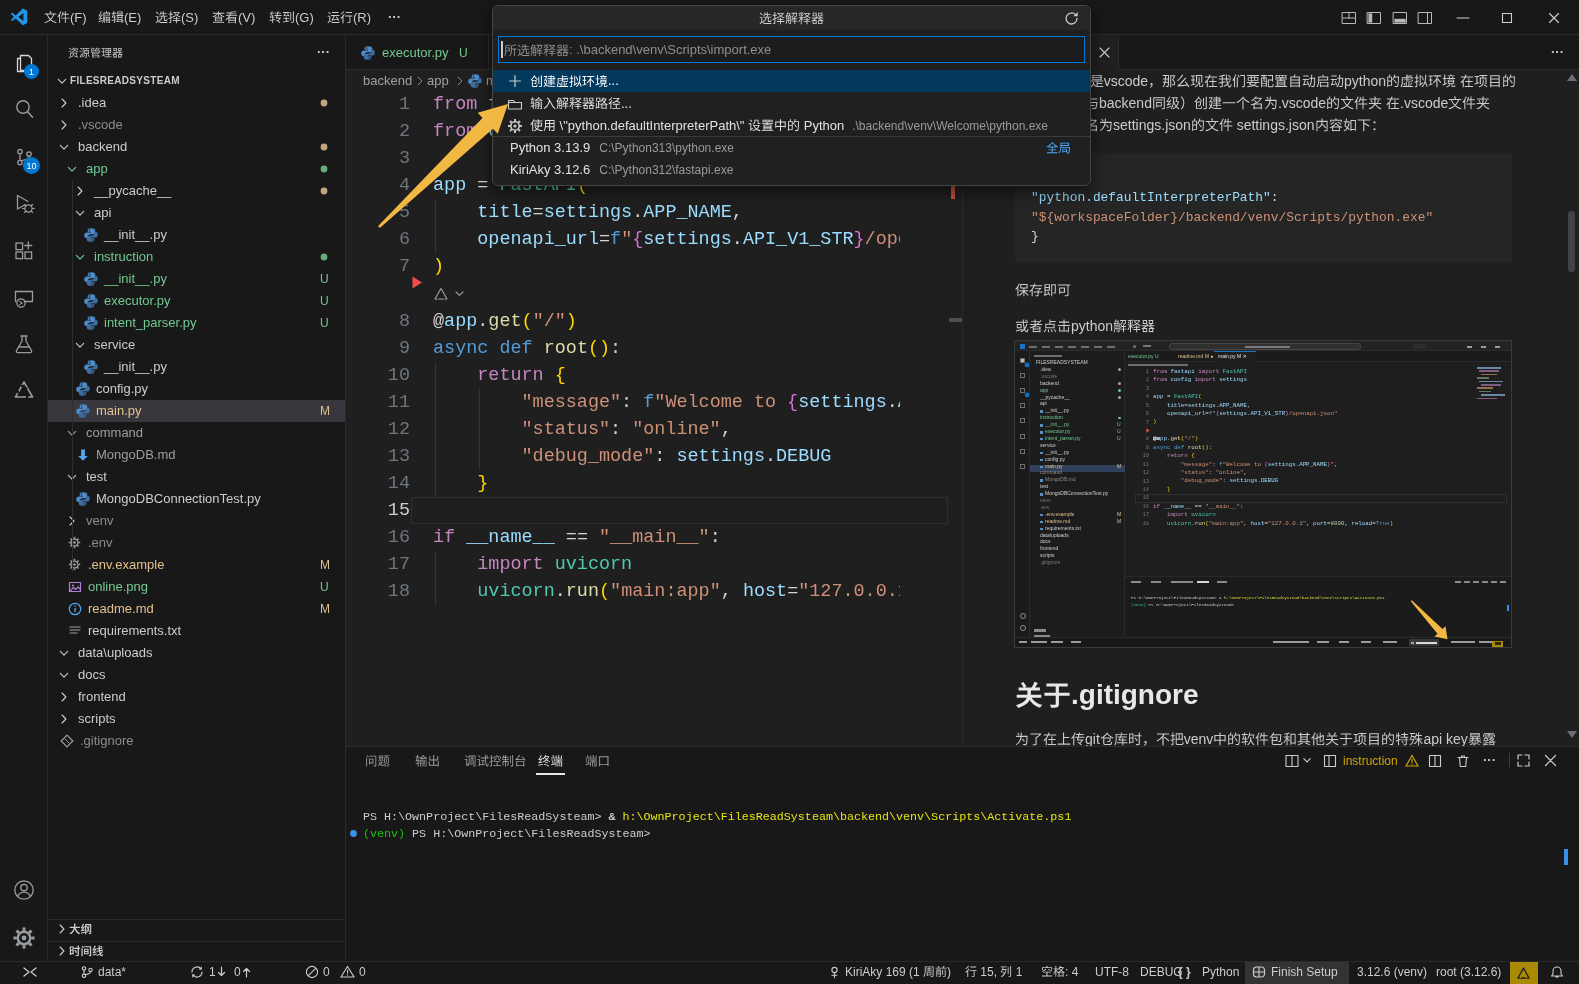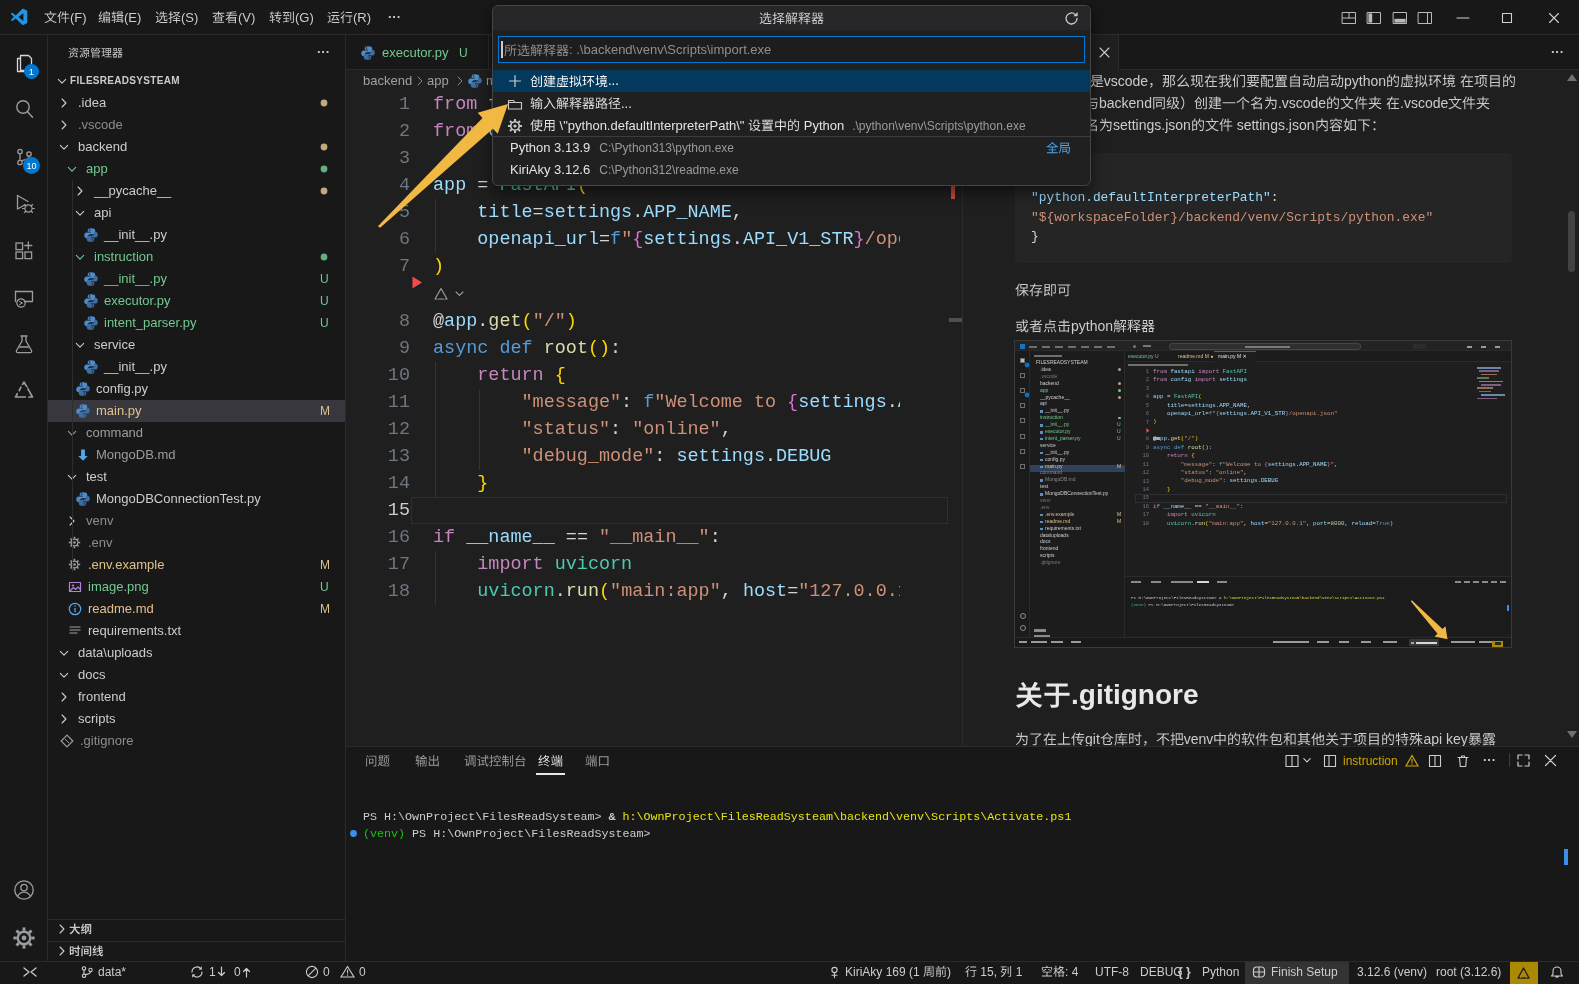--- a/index.html
+++ b/index.html
@@ -278,21 +278,21 @@
     <line x1="9.3" y1="3.7" x2="10.5" y2="2.5" stroke="#9d9d9d" stroke-width="1.6"></line>
     <circle cx="6.5" cy="6.5" r="1.3" fill="#9d9d9d"></circle>
   </svg>
 <div class="a" style="left:88px;top:552px;height:26px;line-height:26px;font-size:13px;font-family:'Liberation Sans',sans-serif;color:#e2c08d;white-space:pre;">.env.example</div>
 <div class="a" style="left:320px;top:553px;height:24px;line-height:24px;font-size:12px;font-family:'Liberation Sans',sans-serif;color:#e2c08d;white-space:pre;">M</div>
 <svg class="a" style="left:68px;top:580px;" width="14" height="14" viewBox="0 0 14 14">
     <path d="M1.5 2.5h11v9h-11z" stroke="#b180d7" stroke-width="1.2" fill="none" stroke-linejoin="round" stroke-linecap="round"></path>
     <circle cx="5" cy="5.5" r="1.1" fill="#b180d7"></circle>
     <path d="M2.5 10.5l3-3 2 2 2.5-2.5 2.5 2.5" stroke="#b180d7" stroke-width="1.1" fill="none" stroke-linejoin="round" stroke-linecap="round"></path>
   </svg>
-<div class="a" style="left:88px;top:574px;height:26px;line-height:26px;font-size:13px;font-family:'Liberation Sans',sans-serif;color:#73c991;white-space:pre;">image.png</div>
+<div class="a" style="left:88px;top:574px;height:26px;line-height:26px;font-size:13px;font-family:'Liberation Sans',sans-serif;color:#73c991;white-space:pre;">online.png</div>
 <div class="a" style="left:320px;top:575px;height:24px;line-height:24px;font-size:12px;font-family:'Liberation Sans',sans-serif;color:#73c991;white-space:pre;">U</div>
 <svg class="a" style="left:68px;top:602px;" width="14" height="14" viewBox="0 0 14 14">
     <circle cx="7" cy="7" r="5.7" stroke="#53a7ec" stroke-width="1.2" fill="none"></circle>
     <rect x="6.4" y="6" width="1.3" height="4.2" fill="#53a7ec"></rect>
     <rect x="6.4" y="3.4" width="1.3" height="1.4" fill="#53a7ec"></rect>
   </svg>
 <div class="a" style="left:88px;top:596px;height:26px;line-height:26px;font-size:13px;font-family:'Liberation Sans',sans-serif;color:#e2c08d;white-space:pre;">readme.md</div>
 <div class="a" style="left:320px;top:597px;height:24px;line-height:24px;font-size:12px;font-family:'Liberation Sans',sans-serif;color:#e2c08d;white-space:pre;">M</div>
 <svg class="a" style="left:68px;top:624px;" width="14" height="14" viewBox="0 0 14 14">
     <path d="M2 3h10M2 6h10M2 9h7" stroke="#9d9d9d" stroke-width="1.2" fill="none" stroke-linejoin="round" stroke-linecap="round"></path>
@@ -868,23 +868,23 @@
     <circle cx="8.0" cy="8.0" r="1.6" fill="#cccccc"></circle>
   </svg>
 <svg class="a" style="left:530.0px;top:115.1px" width="28" height="19" viewBox="0 0 28 19">
     <path fill="#e3e3e3" transform="translate(0 15.1)" d="M4.2 -9.5H12.5V-8.6H4.2ZM5.5 -6.5V-4.5H11.1V-6.5ZM4.6 -7.3H12.1V-3.7H4.6ZM5.4 -3.4Q6 -2.4 7 -1.7Q8.1 -0.9 9.5 -0.5Q10.9 0 12.6 0.2Q12.5 0.3 12.4 0.4Q12.3 0.6 12.2 0.8Q12.1 0.9 12 1.1Q10.3 0.8 8.9 0.3Q7.4 -0.3 6.3 -1.1Q5.2 -2 4.6 -3.2ZM7.8 -10.9H8.7V-5.1Q8.7 -4.4 8.7 -3.6Q8.6 -2.9 8.3 -2.2Q8.1 -1.5 7.6 -0.9Q7.1 -0.3 6.3 0.2Q5.5 0.7 4.3 1.1Q4.2 1 4.1 0.8Q4 0.7 3.9 0.5Q3.8 0.4 3.7 0.3Q4.9 0 5.6 -0.5Q6.4 -0.9 6.8 -1.4Q7.2 -2 7.5 -2.6Q7.7 -3.2 7.7 -3.8Q7.8 -4.5 7.8 -5.1ZM3.6 -10.9 4.5 -10.7Q4.1 -9.6 3.5 -8.5Q2.9 -7.4 2.2 -6.5Q1.5 -5.6 0.8 -4.8Q0.8 -5 0.7 -5.1Q0.6 -5.3 0.5 -5.5Q0.4 -5.7 0.3 -5.8Q0.9 -6.4 1.5 -7.2Q2.2 -8.1 2.7 -9Q3.2 -10 3.6 -10.9ZM2.2 -7.6 3.2 -8.5 3.2 -8.5V1.1H2.2ZM15.5 -10H24V-9.1H15.5ZM15.5 -7H23.9V-6.1H15.5ZM15.5 -3.9H24V-2.9H15.5ZM15 -10H16V-5.3Q16 -4.6 15.9 -3.7Q15.8 -2.9 15.6 -2Q15.5 -1.1 15.1 -0.3Q14.8 0.5 14.2 1.1Q14.1 1 14 0.9Q13.8 0.8 13.7 0.6Q13.5 0.5 13.4 0.5Q14 -0.1 14.3 -0.9Q14.6 -1.6 14.7 -2.3Q14.9 -3.1 14.9 -3.9Q15 -4.6 15 -5.3ZM23.6 -10H24.5V-0.3Q24.5 0.2 24.4 0.4Q24.3 0.7 23.9 0.8Q23.6 0.9 23 1Q22.4 1 21.5 1Q21.5 0.8 21.4 0.5Q21.3 0.2 21.2 0Q21.6 0 22.1 0Q22.5 0 22.8 0Q23.1 0 23.2 0Q23.4 0 23.5 0Q23.6 -0.1 23.6 -0.3ZM19.1 -9.7H20.1V0.9H19.1Z"></path>
   </svg>
 <div class="a" style="left:556.0px;top:112.5px;height:26px;line-height:26px;font-weight:normal;font-size:13px;font-family:'Liberation Sans',sans-serif;color:#e3e3e3;white-space:pre"> \"python.defaultInterpreterPath\" </div>
 <svg class="a" style="left:748.1px;top:115.1px" width="54" height="19" viewBox="0 0 54 19">
     <path fill="#e3e3e3" transform="translate(0 15.1)" d="M1.6 -10.1 2.2 -10.7Q2.6 -10.4 3 -10Q3.3 -9.7 3.7 -9.4Q4 -9 4.2 -8.7L3.5 -8Q3.3 -8.3 3 -8.7Q2.7 -9 2.3 -9.4Q1.9 -9.8 1.6 -10.1ZM2.3 0.8 2.1 -0.1 2.3 -0.5 4.8 -2.3Q4.8 -2.1 4.9 -1.8Q5.1 -1.6 5.1 -1.5Q4.3 -0.8 3.7 -0.4Q3.2 0 2.9 0.2Q2.6 0.4 2.5 0.6Q2.3 0.7 2.3 0.8ZM0.6 -6.8H2.9V-5.9H0.6ZM6.7 -10.4H10.1V-9.5H6.7ZM5 -5.2H11.1V-4.3H5ZM10.8 -5.2H10.9L11.1 -5.2L11.7 -5Q11.3 -3.7 10.6 -2.7Q9.9 -1.7 9 -1Q8.1 -0.3 7.1 0.2Q6 0.7 4.9 1Q4.8 0.9 4.7 0.6Q4.6 0.3 4.4 0.2Q5.5 -0.1 6.5 -0.5Q7.5 -0.9 8.3 -1.6Q9.2 -2.2 9.8 -3.1Q10.4 -3.9 10.8 -5ZM6.3 -4.5Q6.8 -3.3 7.7 -2.4Q8.6 -1.4 9.8 -0.8Q11 -0.1 12.5 0.2Q12.4 0.3 12.3 0.5Q12.2 0.6 12.1 0.8Q12 0.9 11.9 1.1Q9.6 0.5 8 -0.8Q6.4 -2.2 5.5 -4.2ZM6.4 -10.4H7.3V-9Q7.3 -8.4 7.1 -7.7Q6.9 -7.1 6.4 -6.5Q6 -5.9 5 -5.5Q5 -5.6 4.8 -5.7Q4.7 -5.8 4.6 -6Q4.5 -6.1 4.4 -6.2Q5.2 -6.6 5.7 -7.1Q6.1 -7.5 6.2 -8Q6.4 -8.5 6.4 -9ZM9.6 -10.4H10.5V-7.4Q10.5 -7.2 10.6 -7Q10.6 -6.9 10.8 -6.9Q10.8 -6.9 11 -6.9Q11.2 -6.9 11.4 -6.9Q11.6 -6.9 11.7 -6.9Q11.8 -6.9 12 -7Q12.2 -7 12.3 -7Q12.3 -6.8 12.3 -6.6Q12.3 -6.3 12.4 -6.2Q12.2 -6.1 12.1 -6.1Q11.9 -6.1 11.7 -6.1Q11.6 -6.1 11.4 -6.1Q11.2 -6.1 11 -6.1Q10.8 -6.1 10.7 -6.1Q10.2 -6.1 10 -6.2Q9.8 -6.4 9.7 -6.7Q9.6 -7 9.6 -7.4ZM2.3 0.8Q2.2 0.7 2.1 0.5Q2 0.3 1.9 0.2Q1.8 0 1.7 0Q1.9 -0.1 2 -0.3Q2.2 -0.5 2.3 -0.7Q2.4 -0.9 2.4 -1.2V-6.8H3.3V-0.4Q3.3 -0.4 3.2 -0.3Q3 -0.1 2.8 0Q2.6 0.2 2.4 0.4Q2.3 0.6 2.3 0.8ZM21.5 -9.7V-8.6H23.7V-9.7ZM18.4 -9.7V-8.6H20.6V-9.7ZM15.5 -9.7V-8.6H17.5V-9.7ZM14.5 -10.4H24.6V-7.8H14.5ZM13.9 -7.1H25V-6.3H13.9ZM18.9 -8.1 19.9 -8Q19.8 -7.3 19.7 -6.6Q19.5 -5.8 19.4 -5.3H18.4Q18.5 -5.6 18.6 -6.1Q18.7 -6.6 18.8 -7.1Q18.9 -7.6 18.9 -8.1ZM13.7 -0.1H25.3V0.7H13.7ZM15.9 -4.2H23V-3.6H15.9ZM16 -2.8H23V-2.2H16ZM16 -1.5H23.1V-0.9H16ZM15.5 -5.5H23.5V0.3H22.5V-4.9H16.4V0.3H15.5ZM27.3 -8.6H37.7V-2.5H36.7V-7.6H28.2V-2.4H27.3ZM27.8 -4.2H37.3V-3.2H27.8ZM32 -10.9H33V1H32ZM40.7 -8.8H44.7V-0.3H40.7V-1.2H43.8V-8H40.7ZM40.1 -8.8H41V0.7H40.1ZM40.6 -5.2H44.2V-4.4H40.6ZM42.1 -10.9 43.2 -10.8Q43 -10.2 42.7 -9.5Q42.5 -8.9 42.3 -8.5L41.5 -8.7Q41.6 -9 41.8 -9.4Q41.9 -9.8 42 -10.2Q42.1 -10.6 42.1 -10.9ZM46.5 -8.9H50.5V-8H46.5ZM50.2 -8.9H51.1Q51.1 -8.9 51.1 -8.8Q51.1 -8.7 51.1 -8.6Q51.1 -8.4 51.1 -8.4Q51 -6.1 50.9 -4.6Q50.8 -3 50.7 -2.1Q50.6 -1.1 50.5 -0.5Q50.4 0 50.2 0.3Q49.9 0.5 49.7 0.6Q49.5 0.8 49.1 0.8Q48.8 0.8 48.3 0.8Q47.7 0.8 47.2 0.8Q47.2 0.6 47.1 0.3Q47 0 46.9 -0.2Q47.5 -0.1 48 -0.1Q48.6 -0.1 48.8 -0.1Q49 -0.1 49.1 -0.1Q49.2 -0.2 49.3 -0.3Q49.5 -0.5 49.6 -1Q49.8 -1.5 49.8 -2.5Q49.9 -3.5 50 -5Q50.1 -6.5 50.2 -8.7ZM46.8 -11 47.7 -10.8Q47.5 -9.8 47.1 -8.9Q46.8 -7.9 46.4 -7.1Q46 -6.3 45.6 -5.7Q45.5 -5.7 45.3 -5.9Q45.2 -6 45 -6.1Q44.9 -6.2 44.8 -6.2Q45.2 -6.8 45.6 -7.6Q46 -8.3 46.3 -9.2Q46.6 -10.1 46.8 -11ZM46.2 -5.5 46.9 -5.9Q47.3 -5.5 47.7 -4.9Q48.1 -4.4 48.4 -3.9Q48.8 -3.4 49 -3L48.2 -2.5Q48 -2.9 47.6 -3.4Q47.3 -3.9 46.9 -4.5Q46.5 -5 46.2 -5.5Z"></path>
   </svg>
 <div class="a" style="left:800.1px;top:112.5px;height:26px;line-height:26px;font-weight:normal;font-size:13px;font-family:'Liberation Sans',sans-serif;color:#e3e3e3;white-space:pre"> Python</div>
-<div class="a" style="left:852.15185546875px;top:113.5px;height:24px;line-height:24px;font-size:12px;font-family:'Liberation Sans',sans-serif;color:#9a9a9a;white-space:pre;">.\python\venv\Scripts\python.exe</div>
+<div class="a" style="left:852.15185546875px;top:113.5px;height:24px;line-height:24px;font-size:12px;font-family:'Liberation Sans',sans-serif;color:#9a9a9a;white-space:pre;">.\backend\venv\Welcome\python.exe</div>
 <div class="a" style="left:493px;top:136px;width:597px;height:1px;background:#3c3c3c"></div>
 <div class="a" style="left:510px;top:134.5px;height:26px;line-height:26px;font-size:13px;font-family:'Liberation Sans',sans-serif;color:#e3e3e3;white-space:pre;">Python 3.13.9</div>
 <div class="a" style="left:599.22802734375px;top:135.5px;height:24px;line-height:24px;font-size:12px;font-family:'Liberation Sans',sans-serif;color:#9a9a9a;white-space:pre;">C:\Python313\python.exe</div>
 <svg class="a" style="left:1046.0px;top:137.5px" width="27" height="18" viewBox="0 0 27 18">
     <path fill="#4daafc" transform="translate(0 14.5)" d="M2.5 -3.1H10.1V-2.3H2.5ZM2.5 -5.9H10.1V-5H2.5ZM1 -0.2H11.6V0.7H1ZM5.8 -5.5H6.7V0.3H5.8ZM6.2 -10.6 7 -10.3Q6.3 -9.2 5.3 -8.2Q4.4 -7.2 3.3 -6.4Q2.2 -5.6 1 -5Q0.9 -5.2 0.7 -5.4Q0.5 -5.6 0.3 -5.8Q1.5 -6.3 2.6 -7.1Q3.7 -7.8 4.6 -8.7Q5.5 -9.6 6.2 -10.6ZM6.5 -10.2Q7.7 -8.8 9.2 -7.7Q10.6 -6.6 12.2 -5.8Q12 -5.6 11.9 -5.4Q11.7 -5.2 11.6 -5Q10.5 -5.6 9.5 -6.3Q8.5 -7 7.5 -7.9Q6.6 -8.8 5.7 -9.8ZM15 -9.8H23V-6.6H15V-7.4H22.1V-9H15ZM14.4 -9.8H15.3V-6.9Q15.3 -6 15.3 -5.1Q15.2 -4.1 15 -3.1Q14.9 -2.1 14.5 -1.1Q14.2 -0.1 13.6 0.7Q13.5 0.6 13.4 0.5Q13.2 0.3 13.1 0.2Q13 0.1 12.8 0.1Q13.4 -0.7 13.7 -1.6Q14 -2.5 14.2 -3.4Q14.3 -4.3 14.4 -5.2Q14.4 -6.1 14.4 -6.9ZM15 -5.5H23.3V-4.7H15ZM16.9 -3.7H21.1V-0.5H16.9V-1.3H20.2V-2.9H16.9ZM16.4 -3.7H17.2V0.2H16.4ZM23 -5.5H23.9Q23.9 -5.5 23.9 -5.5Q23.9 -5.4 23.9 -5.3Q23.9 -5.2 23.9 -5.1Q23.8 -3.7 23.8 -2.7Q23.7 -1.7 23.6 -1Q23.6 -0.4 23.5 0Q23.4 0.4 23.2 0.6Q23 0.8 22.8 0.9Q22.6 0.9 22.4 1Q22.1 1 21.6 1Q21.2 1 20.7 1Q20.7 0.8 20.6 0.5Q20.5 0.3 20.4 0.1Q20.9 0.1 21.3 0.1Q21.8 0.1 21.9 0.1Q22.1 0.1 22.2 0.1Q22.3 0.1 22.4 0Q22.5 -0.2 22.6 -0.7Q22.7 -1.3 22.8 -2.4Q22.9 -3.5 23 -5.4Z"></path>
   </svg>
 <div class="a" style="left:510px;top:156.5px;height:26px;line-height:26px;font-size:13px;font-family:'Liberation Sans',sans-serif;color:#e3e3e3;white-space:pre;">KiriAky 3.12.6</div>
-<div class="a" style="left:599.22802734375px;top:157.5px;height:24px;line-height:24px;font-size:12px;font-family:'Liberation Sans',sans-serif;color:#9a9a9a;white-space:pre;">C:\Python312\readme.exe</div>
+<div class="a" style="left:599.22802734375px;top:157.5px;height:24px;line-height:24px;font-size:12px;font-family:'Liberation Sans',sans-serif;color:#9a9a9a;white-space:pre;">C:\Python312\fastapi.exe</div>
 <svg class="a" style="left:370px;top:90px;" width="150" height="150" viewBox="0 0 150 150">
     <path fill="#f2b844" d="M10.1 137.8 L122.9 38.7 L127.7 43.8 L138 14 L107.7 22.8 L112.5 27.9 L7.9 136.2 Z"></path>
   </svg>
 </body></html>

